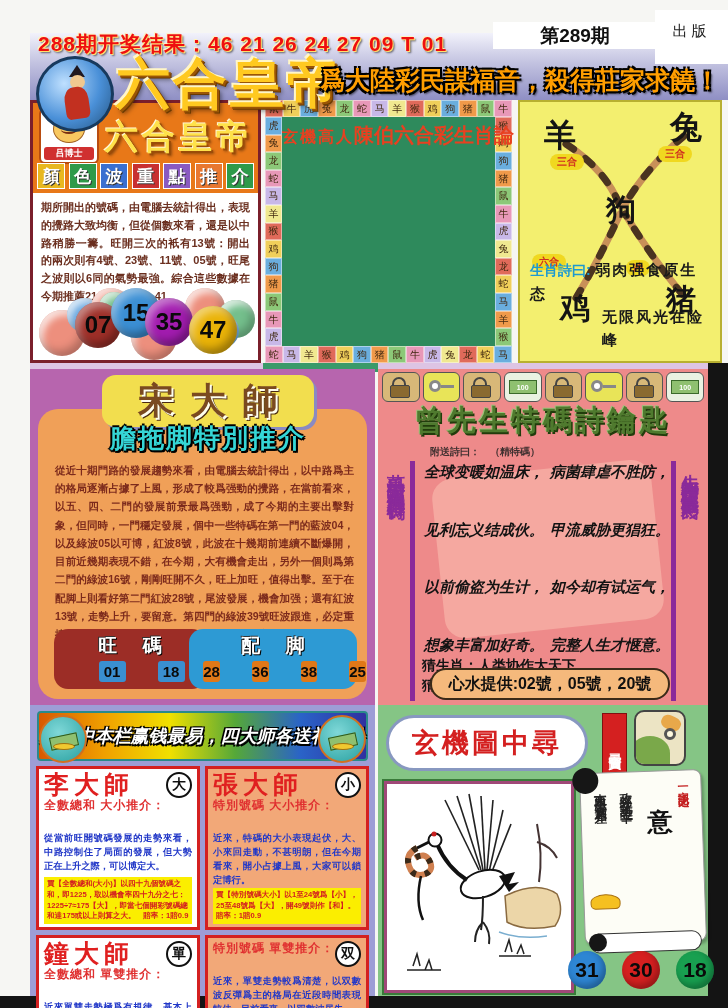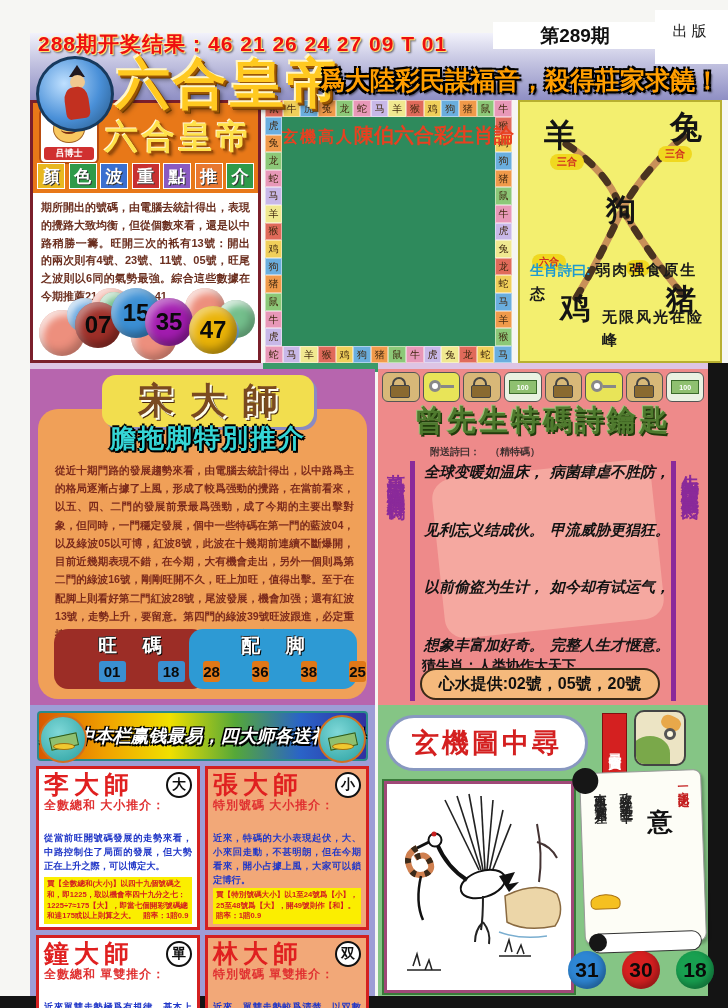--- a/index.html
+++ b/index.html
@@ -109,21 +109,21 @@
   .v-col { position:absolute; top:90px; height:246px; writing-mode:vertical-rl; text-orientation:upright;
     font-size:18px; font-weight:bold; color:#8a2a9a; letter-spacing:3px; }
   #zeng-vl { left:6px; } #zeng-vr { right:6px; }
   .v-bar { position:absolute; top:92px; width:5px; height:240px; background:#8a2a9a; }
   #zeng-bl { left:32px; } #zeng-br { right:32px; }
   #zeng-poem { position:absolute; left:46px; right:46px; top:94px; height:192px; display:grid;
     grid-template-columns:1fr 1fr; column-gap:6px; align-content:space-between; }
   .poem-ln { font-family:"Liberation Serif",serif; font-style:italic; font-size:15px; font-weight:bold; color:#131313; white-space:nowrap; }
   #zeng-g1 { position:absolute; left:44px; top:288px; font-family:"Liberation Serif",serif; font-size:14px; font-weight:bold; color:#131313; }
   #zeng-g2 { position:absolute; left:44px; top:308px; font-family:"Liberation Serif",serif; font-size:14px; font-weight:bold; color:#131313; }
-  #zeng-tip { position:absolute; left:42px; bottom:5px; width:240px; height:32px; background:#f5b97c; border:2px solid #3a2a18; border-radius:16px;
+  #zeng-tip { position:absolute; left:52px; bottom:5px; width:240px; height:32px; background:#f5b97c; border:2px solid #3a2a18; border-radius:16px;
     display:flex; align-items:center; justify-content:center; font-size:16px; font-weight:bold; color:#101010; white-space:nowrap; }
 
   
   #masters-region { left:30px; top:705px; width:345px; height:291px; background:#9d9dd6; }
   #masters-bar { position:absolute; left:7px; right:7px; top:6px; height:50px; border:2px solid #2a8a8a; border-radius:4px;
     background:linear-gradient(90deg,#d85800,#f0a000,#f0e000,#55a838,#2a63c8,#3030a0);
     display:flex; align-items:center; justify-content:center; }
   #masters-bar span { font-size:18px; font-weight:bold; font-style:italic; color:#fff; white-space:nowrap;
     text-shadow:-1.5px -1.5px 0 #000,1.5px -1.5px 0 #000,-1.5px 1.5px 0 #000,1.5px 1.5px 0 #000; }
   .coin { position:absolute; top:2px; width:48px; height:48px; border-radius:50%;
@@ -434,21 +434,20 @@
           <div class="m-body">近來，特碼的大小表現起伏，大、小來回走動，不甚明朗，但在今期看來，開小占據上風，大家可以鎖定博行。</div>
           <div class="m-note">買【特別號碼大小】以1至24號爲【小】，25至48號爲【大】，開49號則作【和】。　賠率：1賠0.9</div>
         </div>
         <div class="m-panel" style="background: rgb(255, 255, 255);">
           <div class="m-name">鐘大師</div>
           <div class="m-badge">單</div>
           <div class="m-sub">全數總和 單雙推介：</div>
           <div class="m-body">近來單雙走勢極爲有規律，基本上是錯落交替上升，在今期，單數波明顯呈上升之勢，必定是開單數的思路。</div>
         </div>
         <div class="m-panel" style="background: rgb(242, 168, 120);">
-          <div class="m-name">林大師</div>
           <div class="m-badge">双</div>
           <div class="m-sub">特別號碼 單雙推介：</div>
           <div class="m-body">近來，單雙走勢較爲清楚，以双數波反彈爲主的格局在近段時間表現較佳，目前看來，以双數波居先。</div>
         </div>
       </div>
   </div>
 
   <div class="abs" id="mystery-region">
     <div id="my-cloud">
       <span>玄機圖中尋</span>

